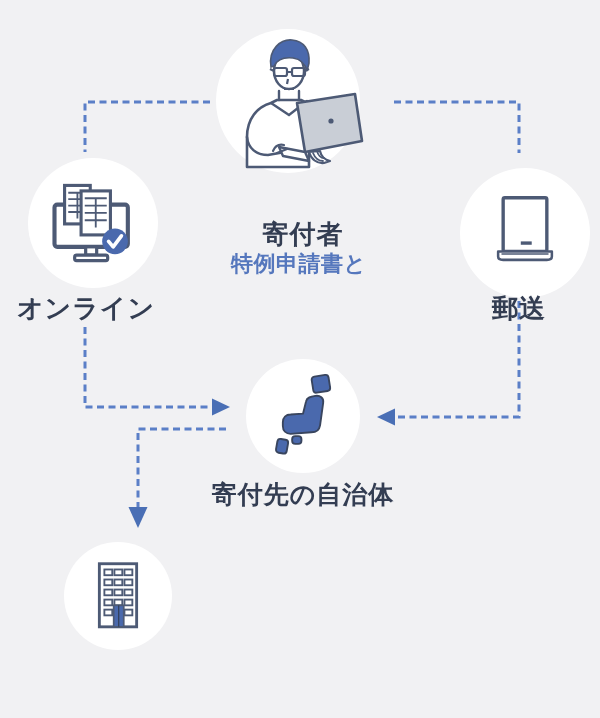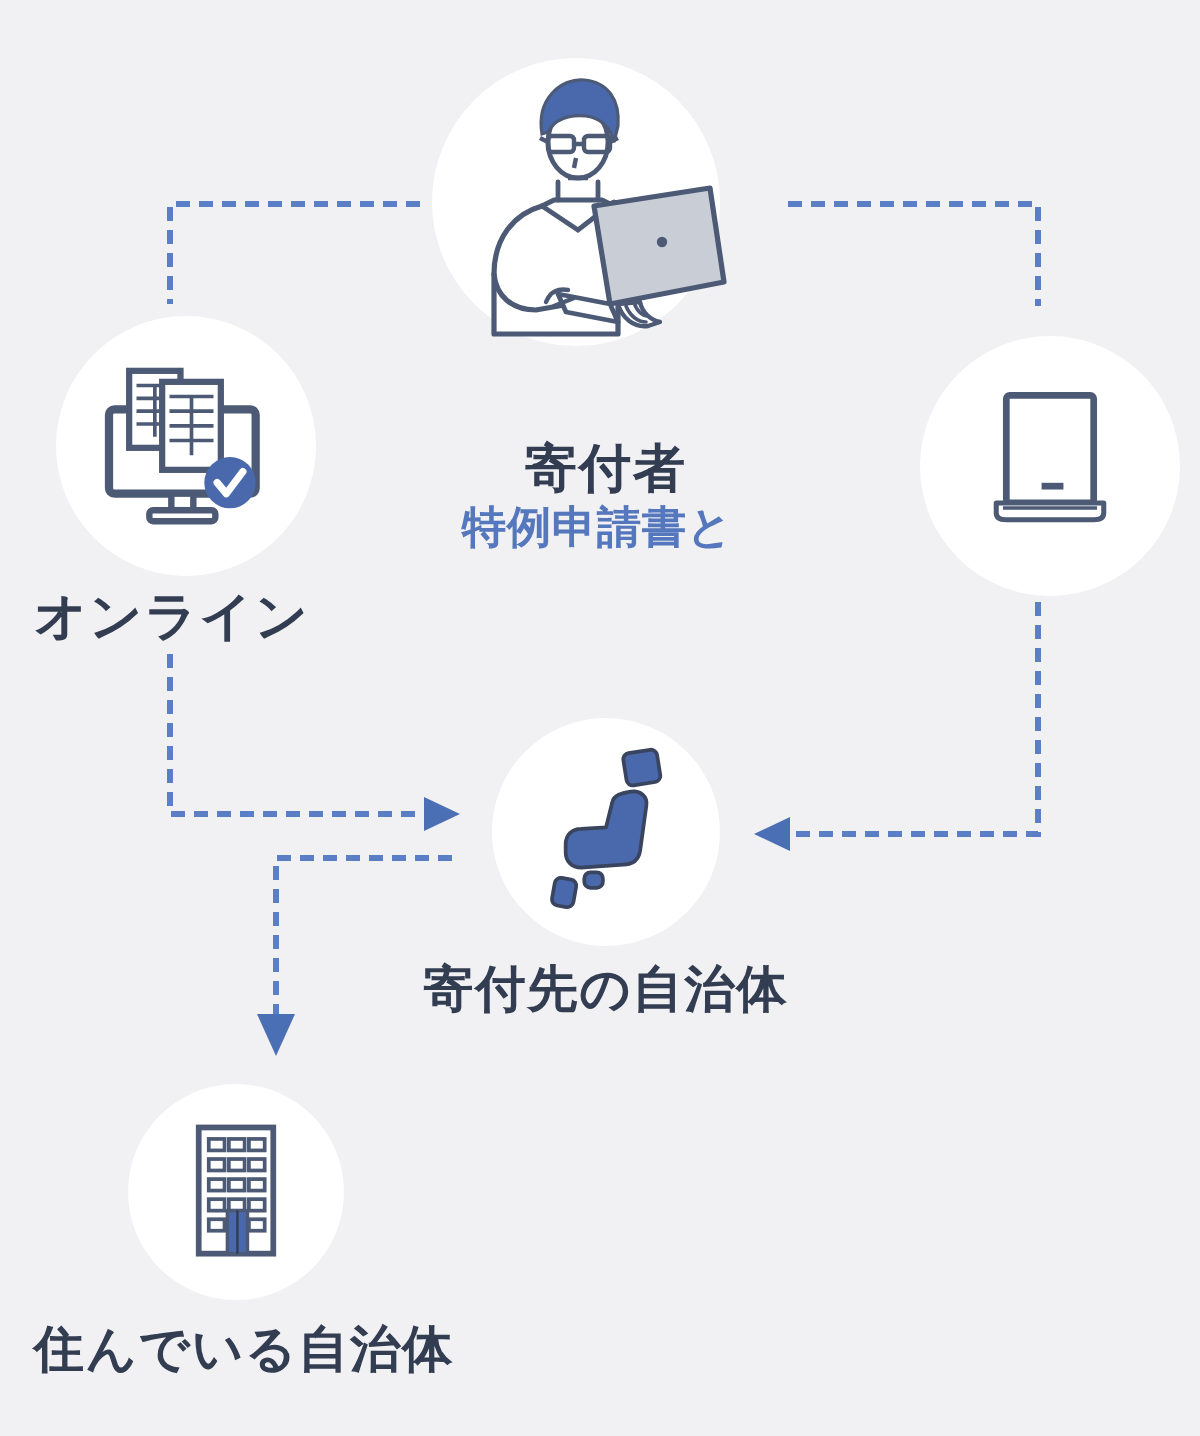--- a/index.html
+++ b/index.html
@@ -133,20 +133,21 @@
   <div class="node-label lbl-26" style="left:86px;top:291px;">オンライン</div>
 
   <div class="node-circle" style="left:460px;top:168px;width:130px;height:130px;">
     <svg width="84" height="84" viewBox="0 0 100 100">
       <rect class="icon-line" style="stroke-width:4;" x="24" y="8" width="52" height="64" rx="2"></rect>
       <rect x="45" y="60" width="13" height="4" style="fill:var(--icon-line,#4d5a75);"></rect>
       <path class="icon-line" style="stroke-width:3;stroke-linejoin:round;" d="M18,72 L82,72 L82,78 Q82,82 76,82 L24,82 Q18,82 18,78 Z"></path>
       <path d="M22,75 L78,75" style="stroke:var(--icon-line,#4d5a75);stroke-width:2;fill:none;"></path>
     </svg>
   </div>
+  <div class="node-label lbl-26" style="left:519px;top:291px;">郵送</div>
 
   <div class="caption">
     <div>特例申請書と</div>
   </div>
 
   <div class="node-circle" style="left:246px;top:359px;width:114px;height:114px;">
     <svg width="78" height="90" viewBox="0 0 100 116">
       <g class="icon-blue" style="stroke:#39455e;stroke-width:2.4;stroke-linejoin:round;">
 
         <rect x="62" y="6" width="22" height="21" rx="4" transform="rotate(-9 73 16)"></rect>
@@ -177,15 +178,14 @@
         <rect x="31" y="58" width="11" height="8"></rect>
           <rect x="45" y="58" width="11" height="8"></rect>
           <rect x="59" y="58" width="11" height="8"></rect>
         <rect x="31" y="72" width="11" height="8"></rect>
           <rect x="59" y="72" width="11" height="8"></rect>
       </g>
       <rect x="44" y="66" width="14" height="30" style="fill:var(--icon-blue,#4a69ad);stroke:var(--icon-line,#4d5a75);stroke-width:2.4;"></rect>
       <path d="M51,66 L51,96" style="stroke:#2f3b52;stroke-width:1.6;fill:none;"></path>
     </svg>
   </div>
-  <div class="node-label lbl-25" style="left:122px;top:658px;">住んでいる自治体</div>
 
 </div>
 
 </body></html>

